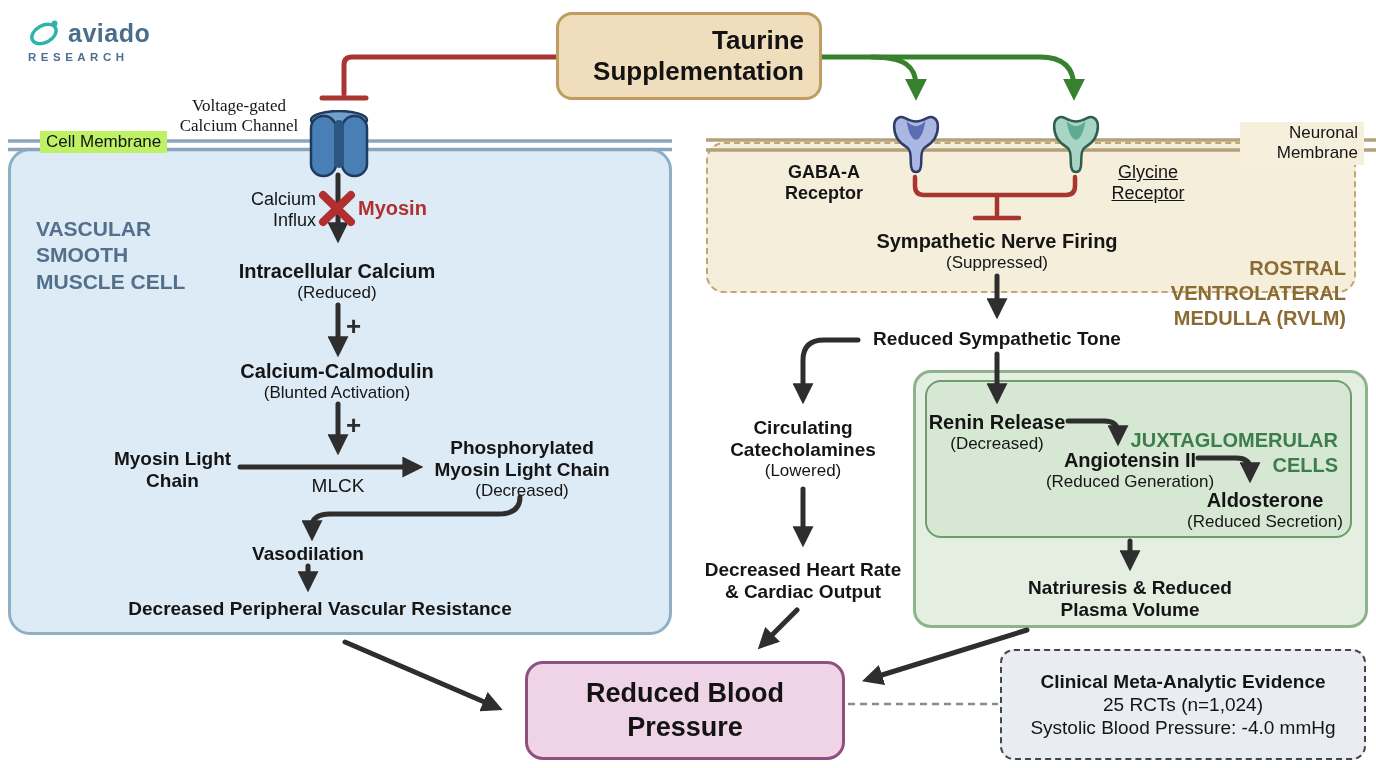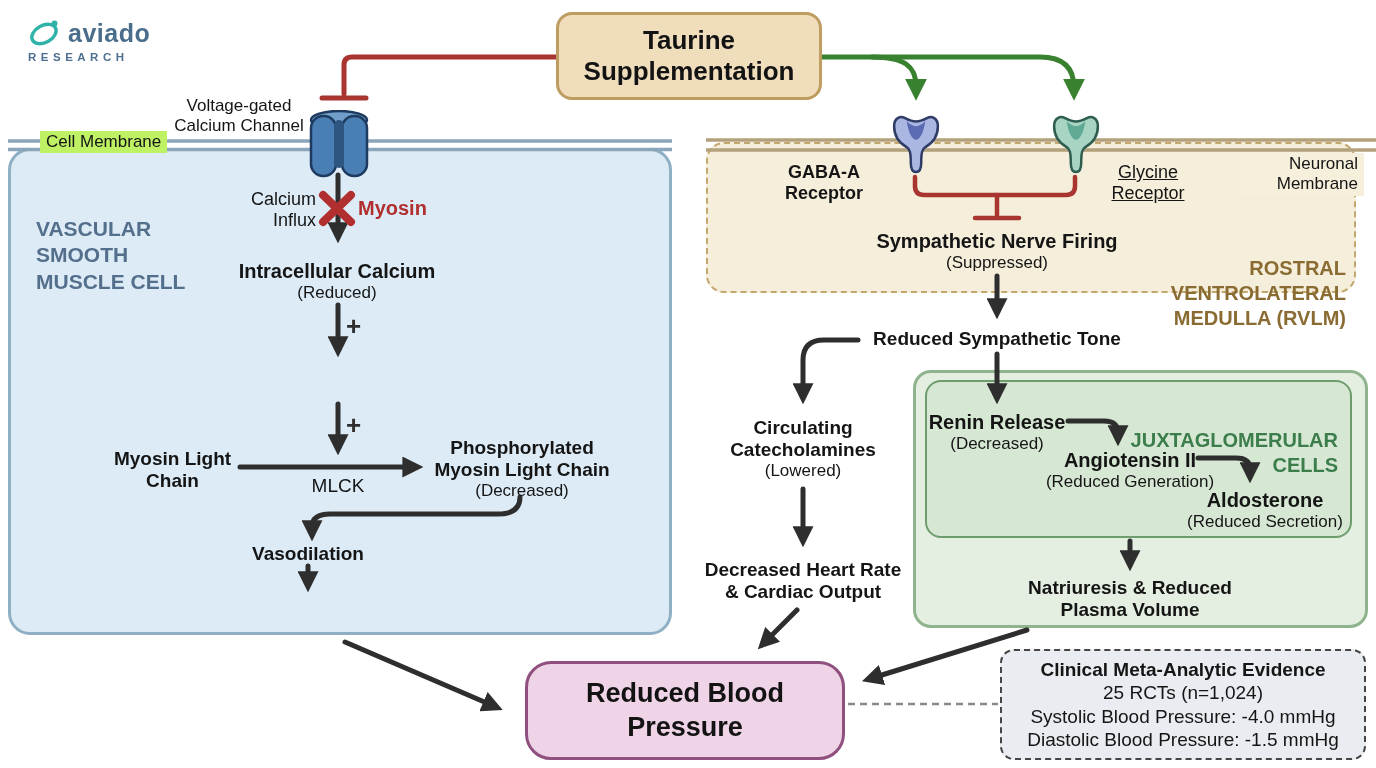--- a/index.html
+++ b/index.html
@@ -5,24 +5,24 @@
   html,body{margin:0;padding:0;background:#fff;}
   #stage{position:relative;width:1376px;height:768px;background:#ffffff;overflow:hidden;
          font-family:"Liberation Sans","DejaVu Sans",sans-serif;color:#151515;}
   .abs{position:absolute;}
   .box{position:absolute;box-sizing:border-box;}
   
   .cell-box{left:8px;top:148px;width:664px;height:487px;background:#dcebf6;border:3px solid #8fafc4;border-radius:22px;}
   .rvlm-box{left:706px;top:142px;width:650px;height:151px;background:#f5eeda;border:2px dashed #c2a76e;border-radius:18px;}
   .taurine-box{left:556px;top:12px;width:266px;height:88px;background:#efddbc;border:3px solid #bf9c5f;border-radius:16px;
                display:flex;align-items:center;justify-content:center;text-align:center;}
-  .taurine-box .t{font-size:26px;font-weight:bold;line-height:1.18;width:230px;color:#131313;}
+  .taurine-box .t{font-size:26px;font-weight:bold;line-height:1.18;width:230px;color:#131313;text-align:right;}
   .jg-outer{left:913px;top:370px;width:455px;height:258px;background:#e4efe1;border:3px solid #8fb48d;border-radius:18px;}
   .jg-inner{left:925px;top:380px;width:427px;height:158px;background:#d6e8d3;border:2.5px solid #6d9c6d;border-radius:16px;}
-  .pink-box{left:525px;top:661px;width:320px;height:99px;background:#eed4e6;border:3.5px solid #90507f;border-radius:26px;
+  .pink-box{left:525px;top:661px;width:320px;height:99px;background:#eed4e6;border:3.5px solid #90507f;border-radius:18px;
             display:flex;align-items:center;justify-content:center;text-align:center;}
   .pink-box .t{font-size:27px;font-weight:bold;width:250px;line-height:1.25;color:#131313;}
   .evidence-box{left:1000px;top:649px;width:366px;height:111px;background:#e9ecf0;border:2.5px dashed #454545;border-radius:14px;
                 display:flex;flex-direction:column;align-items:center;justify-content:center;text-align:center;line-height:1.22;}
   .evidence-box .et{font-size:19px;font-weight:bold;}
   .evidence-box .el{font-size:19px;}
   
   .node{position:absolute;text-align:center;line-height:1.16;}
   .node .lb{font-weight:bold;}
   .node .q{font-weight:normal;}
@@ -135,57 +135,64 @@
       </svg>
       <div class="brand">aviado</div>
     </div>
     <div class="sub">RESEARCH</div>
   </div>
 
   <div class="box taurine-box lbl">
     <div class="t">Taurine Supplementation</div>
   </div>
 
-  <div class="plain lbl" style="left:168px;top:96px;width:142px;text-align:center;font-size:17px;">Voltage-gated Calcium Channel</div>
+  <div class="plain lbl" style="left:168px;top:96px;width:142px;text-align:center;font-size:17px;font-family:Liberation Serif, serif;">Voltage-gated Calcium Channel</div>
 
   <div class="mem-label lbl" style="left:40px;top:131px;background:#bef264;">Cell Membrane</div>
 
   <div class="section-title lbl" style="left:36px;top:176px;width:175px;font-size:21px;color:#546f8c;">VASCULAR SMOOTH MUSCLE CELL</div>
 
   <div class="plain lbl" style="left:228px;top:189px;width:88px;text-align:right;font-size:18px;">Calcium Influx</div>
 
   <div class="plain lbl" style="left:358px;top:197px;width:90px;font-size:20px;font-weight:bold;color:#b22f2f;">Myosin</div>
 
   <div class="node f20 lbl" style="left:217px;top:260px;width:240px;">
     <div class="lb">Intracellular Calcium</div>
     <div class="q">(Reduced)</div>
   </div>
 
   <div class="plus lbl" style="left:346px;top:311px;">+</div>
 
+  <div class="node f20 lbl" style="left:217px;top:360px;width:240px;">
+    <div class="lb">Calcium-Calmodulin</div>
+    <div class="q">(Blunted Activation)</div>
+  </div>
 
   <div class="plus lbl" style="left:346px;top:410px;">+</div>
 
   <div class="node f19 lbl" style="left:105px;top:448px;width:135px;">
     <div class="lb">Myosin Light Chain</div>
   </div>
 
   <div class="plain lbl" style="left:300px;top:475px;width:76px;text-align:center;font-size:19px;">MLCK</div>
 
   <div class="node f19 lbl" style="left:432px;top:437px;width:180px;">
     <div class="lb">Phosphorylated Myosin Light Chain</div>
     <div class="q">(Decreased)</div>
   </div>
 
   <div class="node f19 lbl" style="left:248px;top:543px;width:120px;">
     <div class="lb">Vasodilation</div>
   </div>
 
-
-  <div class="mem-label lbl" style="left:1240px;top:122px;width:112px;text-align:right;background:#f6efdc;line-height:1.2;margin-top:31px;">Neuronal Membrane</div>
+  <div class="node f19 lbl" style="left:110px;top:598px;width:420px;">
+    <div class="lb">Decreased Peripheral Vascular Resistance</div>
+  </div>
+
+  <div class="mem-label lbl" style="left:1240px;top:122px;width:112px;text-align:right;background:#f6efdc;line-height:1.2;">Neuronal Membrane</div>
 
   <div class="section-title lbl" style="left:1150px;top:216px;width:196px;font-size:20px;color:#8a6c33;text-align:right;">ROSTRAL VENTROLATERAL MEDULLA (RVLM)</div>
 
   <div class="plain lbl" style="left:778px;top:162px;width:92px;text-align:center;font-size:18px;font-weight:bold;">GABA-A Receptor</div>
 
   <div class="plain lbl" style="left:1102px;top:162px;width:92px;text-align:center;font-size:18px;text-decoration:underline;">Glycine Receptor</div>
 
   <div class="node f19 lbl" style="left:862px;top:328px;width:270px;">
     <div class="lb">Reduced Sympathetic Tone</div>
   </div>
@@ -226,16 +233,15 @@
   </div>
 
   <div class="box pink-box lbl">
     <div class="t">Reduced Blood Pressure</div>
   </div>
 
   <div class="box evidence-box lbl">
     <div class="et">Clinical Meta-Analytic Evidence</div>
     <div class="el">25 RCTs (n=1,024)</div>
     <div class="el">Systolic Blood Pressure: -4.0 mmHg</div>
-    <div class="el">Diastolic Blood Pressure: -1.5 mmHg</div>
   </div>
 
 </div>
 
 </body></html>

